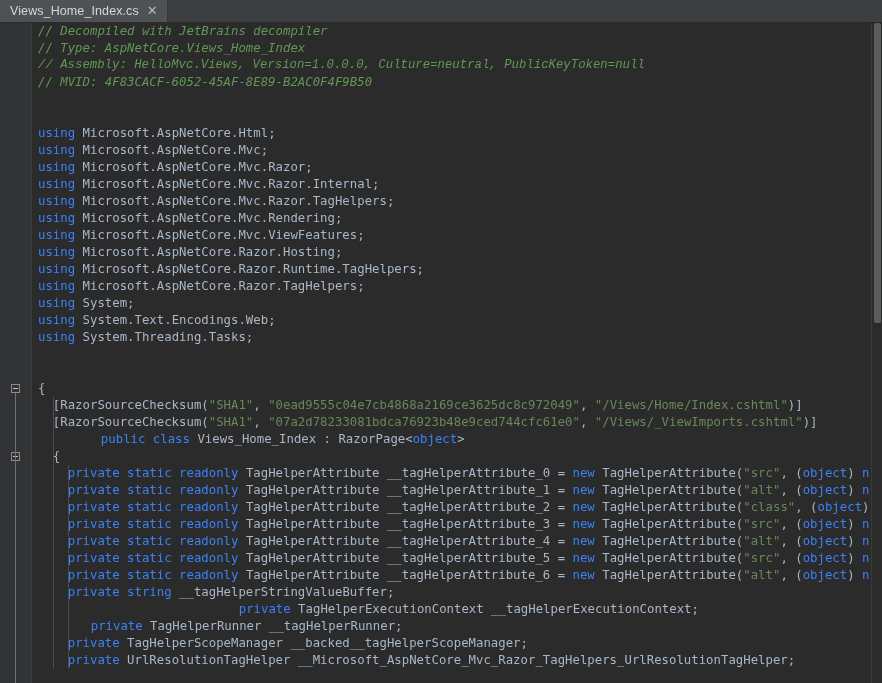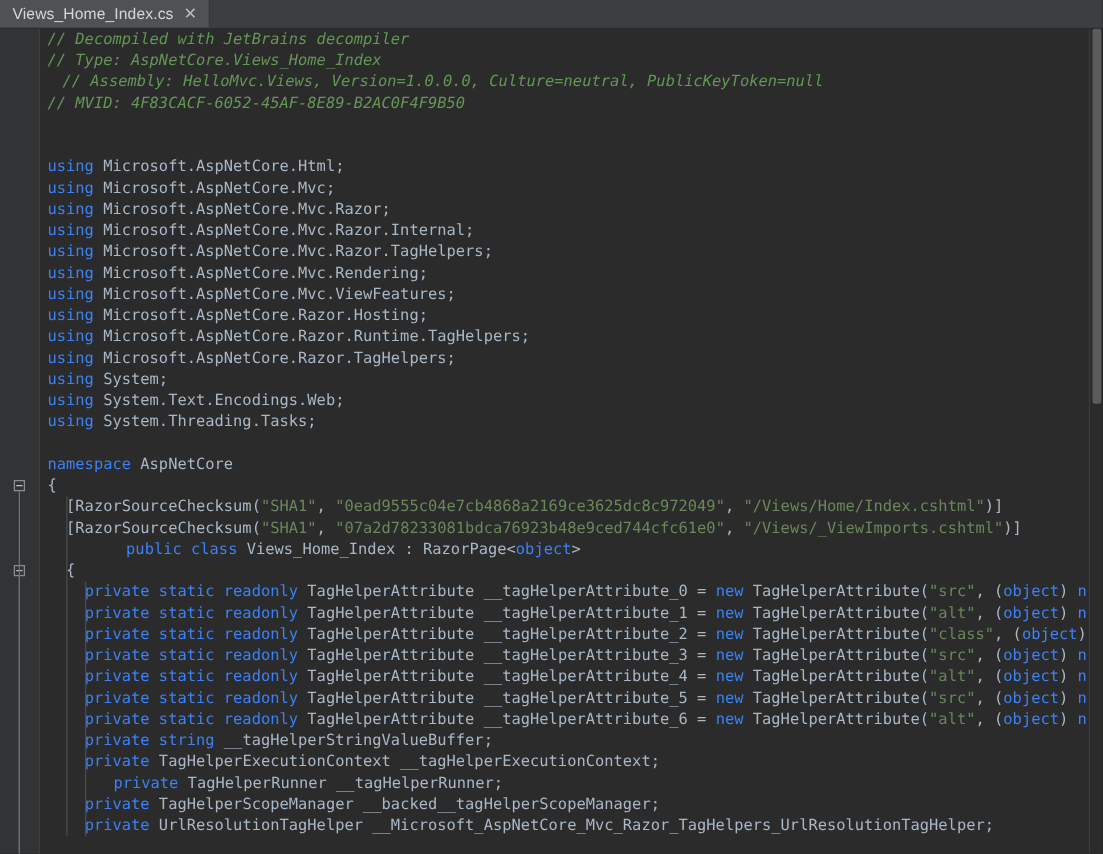--- a/index.html
+++ b/index.html
@@ -153,52 +153,51 @@
   <div class="fold" style="left: 11px; top: 361px;"></div>
       <div class="fold" style="left: 11px; top: 429px;"></div>
       <div class="foldline" style="left: 15px; top: 370px; height: 290px;"></div>
       <div class="foldline" style="left: 15px; top: 438px; height: 222px;"></div>
     </div>
 
   <div id="code">
 
   <div class="line" style="top: 0px; position: absolute; left: 0px; right: 0px;"><span class="cm">// Decompiled with JetBrains decompiler</span></div>
       <div class="line" style="top: 17px; position: absolute; left: 0px; right: 0px;"><span class="cm">// Type: AspNetCore.Views_Home_Index</span></div>
-      <div class="line" style="top: 34px; position: absolute; left: 12px; right: 0px;"><span class="cm">// Assembly: HelloMvc.Views, Version=1.0.0.0, Culture=neutral, PublicKeyToken=null</span></div>
+      <div class="line" style="top: 34px; position: absolute; left: 0px; right: 0px; font-family: Liberation Mono, monospace;"><span class="cm">// Assembly: HelloMvc.Views, Version=1.0.0.0, Culture=neutral, PublicKeyToken=null</span></div>
       <div class="line" style="top: 51px; position: absolute; left: 0px; right: 0px;"><span class="cm">// MVID: 4F83CACF-6052-45AF-8E89-B2AC0F4F9B50</span></div>
       <div class="line" style="top: 85px; position: absolute; left: 0px; right: 0px;">&nbsp;</div>
       <div class="line" style="top: 102px; position: absolute; left: 0px; right: 0px;"><span class="kw">using</span><span class="pln"> Microsoft.AspNetCore.Html;</span></div>
       <div class="line" style="top: 119px; position: absolute; left: 0px; right: 0px;"><span class="kw">using</span><span class="pln"> Microsoft.AspNetCore.Mvc;</span></div>
       <div class="line" style="top: 136px; position: absolute; left: 0px; right: 0px;"><span class="kw">using</span><span class="pln"> Microsoft.AspNetCore.Mvc.Razor;</span></div>
       <div class="line" style="top: 153px; position: absolute; left: 0px; right: 0px;"><span class="kw">using</span><span class="pln"> Microsoft.AspNetCore.Mvc.Razor.Internal;</span></div>
       <div class="line" style="top: 170px; position: absolute; left: 0px; right: 0px;"><span class="kw">using</span><span class="pln"> Microsoft.AspNetCore.Mvc.Razor.TagHelpers;</span></div>
       <div class="line" style="top: 187px; position: absolute; left: 0px; right: 0px;"><span class="kw">using</span><span class="pln"> Microsoft.AspNetCore.Mvc.Rendering;</span></div>
       <div class="line" style="top: 204px; position: absolute; left: 0px; right: 0px;"><span class="kw">using</span><span class="pln"> Microsoft.AspNetCore.Mvc.ViewFeatures;</span></div>
       <div class="line" style="top: 221px; position: absolute; left: 0px; right: 0px;"><span class="kw">using</span><span class="pln"> Microsoft.AspNetCore.Razor.Hosting;</span></div>
       <div class="line" style="top: 238px; position: absolute; left: 0px; right: 0px;"><span class="kw">using</span><span class="pln"> Microsoft.AspNetCore.Razor.Runtime.TagHelpers;</span></div>
       <div class="line" style="top: 255px; position: absolute; left: 0px; right: 0px;"><span class="kw">using</span><span class="pln"> Microsoft.AspNetCore.Razor.TagHelpers;</span></div>
       <div class="line" style="top: 272px; position: absolute; left: 0px; right: 0px;"><span class="kw">using</span><span class="pln"> System;</span></div>
       <div class="line" style="top: 289px; position: absolute; left: 0px; right: 0px;"><span class="kw">using</span><span class="pln"> System.Text.Encodings.Web;</span></div>
       <div class="line" style="top: 306px; position: absolute; left: 0px; right: 0px;"><span class="kw">using</span><span class="pln"> System.Threading.Tasks;</span></div>
       <div class="line" style="top: 323px; position: absolute; left: 0px; right: 0px;">&nbsp;</div>
-      <div class="line" style="top: 340px; position: absolute; left: 0px; right: 0px;"><span class="kw">namespace</span><span class="pln"> AspNetCore</span></div>
       <div class="line" style="top: 357px; position: absolute; left: 0px; right: 0px;"><span class="pln">{</span></div>
       <div class="line" style="top: 374px; position: absolute; left: 0px; right: 0px;"><span class="pln">  [RazorSourceChecksum(</span><span class="str">"SHA1"</span><span class="pln">, </span><span class="str">"0ead9555c04e7cb4868a2169ce3625dc8c972049"</span><span class="pln">, </span><span class="str">"/Views/Home/Index.cshtml"</span><span class="pln">)]</span></div>
       <div class="line" style="top: 391px; position: absolute; left: 0px; right: 0px;"><span class="pln">  [RazorSourceChecksum(</span><span class="str">"SHA1"</span><span class="pln">, </span><span class="str">"07a2d78233081bdca76923b48e9ced744cfc61e0"</span><span class="pln">, </span><span class="str">"/Views/_ViewImports.cshtml"</span><span class="pln">)]</span></div>
       <div class="line" style="top: 408px; position: absolute; left: 0px; right: 0px; margin-left: 48px;"><span class="pln">  </span><span class="kw">public class</span><span class="pln"> Views_Home_Index : RazorPage&lt;</span><span class="kw">object</span><span class="pln">&gt;</span></div>
       <div class="line" style="top: 425px; position: absolute; left: 0px; right: 0px;"><span class="pln">  {</span></div>
       <div class="line" style="top: 442px; position: absolute; left: 0px; right: 0px;"><span class="pln">    </span><span class="kw">private static readonly</span><span class="pln"> TagHelperAttribute __tagHelperAttribute_0 = </span><span class="kw">new</span><span class="pln"> TagHelperAttribute(</span><span class="str">"src"</span><span class="pln">, (</span><span class="kw">object</span><span class="pln">) </span><span class="kw">new</span></div>
       <div class="line" style="top: 459px; position: absolute; left: 0px; right: 0px;"><span class="pln">    </span><span class="kw">private static readonly</span><span class="pln"> TagHelperAttribute __tagHelperAttribute_1 = </span><span class="kw">new</span><span class="pln"> TagHelperAttribute(</span><span class="str">"alt"</span><span class="pln">, (</span><span class="kw">object</span><span class="pln">) </span><span class="kw">new</span></div>
       <div class="line" style="top: 476px; position: absolute; left: 0px; right: 0px;"><span class="pln">    </span><span class="kw">private static readonly</span><span class="pln"> TagHelperAttribute __tagHelperAttribute_2 = </span><span class="kw">new</span><span class="pln"> TagHelperAttribute(</span><span class="str">"class"</span><span class="pln">, (</span><span class="kw">object</span><span class="pln">) </span></div>
       <div class="line" style="top: 493px; position: absolute; left: 0px; right: 0px;"><span class="pln">    </span><span class="kw">private static readonly</span><span class="pln"> TagHelperAttribute __tagHelperAttribute_3 = </span><span class="kw">new</span><span class="pln"> TagHelperAttribute(</span><span class="str">"src"</span><span class="pln">, (</span><span class="kw">object</span><span class="pln">) </span><span class="kw">new</span></div>
       <div class="line" style="top: 510px; position: absolute; left: 0px; right: 0px;"><span class="pln">    </span><span class="kw">private static readonly</span><span class="pln"> TagHelperAttribute __tagHelperAttribute_4 = </span><span class="kw">new</span><span class="pln"> TagHelperAttribute(</span><span class="str">"alt"</span><span class="pln">, (</span><span class="kw">object</span><span class="pln">) </span><span class="kw">new</span></div>
       <div class="line" style="top: 527px; position: absolute; left: 0px; right: 0px;"><span class="pln">    </span><span class="kw">private static readonly</span><span class="pln"> TagHelperAttribute __tagHelperAttribute_5 = </span><span class="kw">new</span><span class="pln"> TagHelperAttribute(</span><span class="str">"src"</span><span class="pln">, (</span><span class="kw">object</span><span class="pln">) </span><span class="kw">new</span></div>
       <div class="line" style="top: 544px; position: absolute; left: 0px; right: 0px;"><span class="pln">    </span><span class="kw">private static readonly</span><span class="pln"> TagHelperAttribute __tagHelperAttribute_6 = </span><span class="kw">new</span><span class="pln"> TagHelperAttribute(</span><span class="str">"alt"</span><span class="pln">, (</span><span class="kw">object</span><span class="pln">) </span><span class="kw">new</span></div>
       <div class="line" style="top: 561px; position: absolute; left: 0px; right: 0px;"><span class="pln">    </span><span class="kw">private string</span><span class="pln"> __tagHelperStringValueBuffer;</span></div>
-      <div class="line" style="top: 578px; position: absolute; left: 0px; right: 0px;"><span class="pln">    </span><span class="kw">private</span><span class="pln"> TagHelperExecutionContext __tagHelperExecutionContext;</span></div>
+      <div class="line" style="top: 578px; position: absolute; left: 0px; right: 0px; text-align: center;"><span class="pln">    </span><span class="kw">private</span><span class="pln"> TagHelperExecutionContext __tagHelperExecutionContext;</span></div>
       <div class="line" style="top: 595px; position: absolute; left: 0px; right: 0px; padding-left: 28px;"><span class="pln">    </span><span class="kw">private</span><span class="pln"> TagHelperRunner __tagHelperRunner;</span></div>
       <div class="line" style="top: 612px; position: absolute; left: 0px; right: 0px;"><span class="pln">    </span><span class="kw">private</span><span class="pln"> TagHelperScopeManager __backed__tagHelperScopeManager;</span></div>
       <div class="line" style="top: 629px; position: absolute; left: 0px; right: 0px;"><span class="pln">    </span><span class="kw">private</span><span class="pln"> UrlResolutionTagHelper __Microsoft_AspNetCore_Mvc_Razor_TagHelpers_UrlResolutionTagHelper;</span></div>
       <div class="guide" style="left: 19.8px; top: 374px; height: 272px;"></div>
       <div class="guide" style="left: 34.6px; top: 442px; height: 204px;"></div>
     </div>
 
   <div id="scroll-track">
     <div id="scroll-thumb"></div>
   </div>

